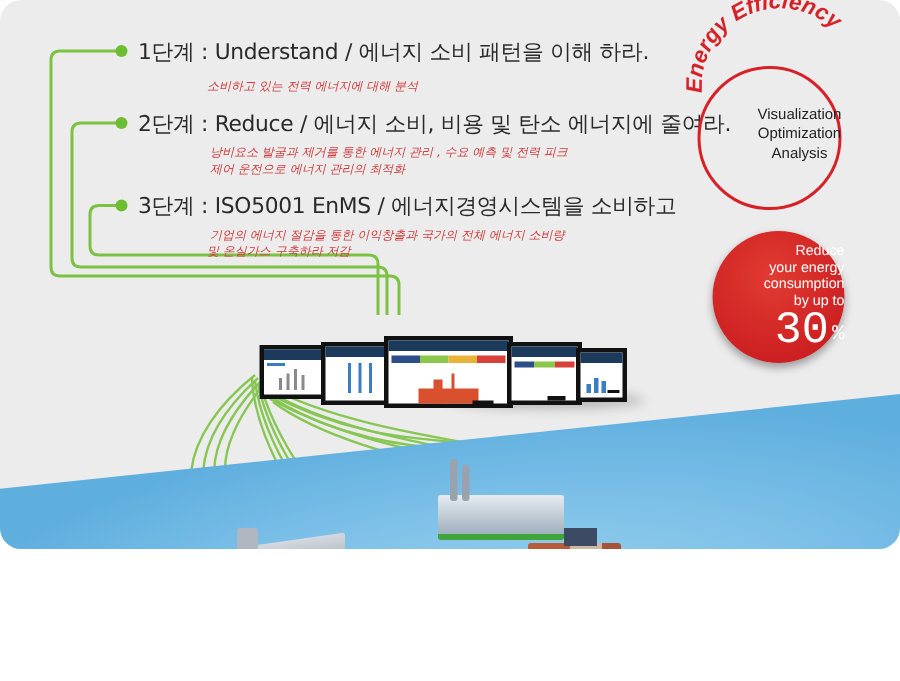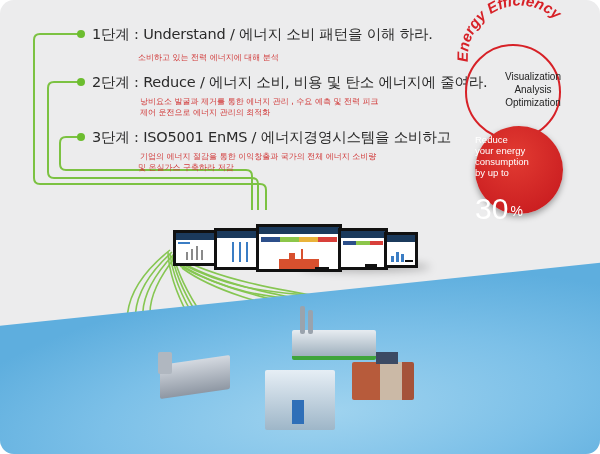--- a/index.html
+++ b/index.html
@@ -1,26 +1,26 @@
 <!DOCTYPE html>
 <html><head>
 <meta charset="utf-8">
 <style>
   html, body { margin:0; padding:0; }
   body { width:600px; height:454px; overflow:hidden; background:#ffffff; font-family:"Liberation Sans", sans-serif; }
-  .canvas { position:relative; width:600px; height:454px; background:#ececed; border-radius:14px; overflow:hidden; }
+  .canvas { position:relative; width:600px; height:366px; background:#ececed; border-radius:14px; overflow:hidden; }
   .abs { position:absolute; }
   .step-title { position:absolute; font-size:14.5px; color:#2a2a2a; letter-spacing:-0.2px; white-space:nowrap; font-family:"DejaVu Sans", sans-serif; }
-  .step-desc { position:absolute; font-size:8px; color:#d13a3a; line-height:11px; white-space:nowrap; font-family:"DejaVu Sans", sans-serif; }
+  .step-desc { position:absolute; font-size:8px; color:#d13a3a; line-height:11px; white-space:nowrap; font-family:"DejaVu Sans", sans-serif;font-style:italic; }
   .dot { position:absolute; width:8px; height:8px; border-radius:50%; background:#6cbd2f; }
   .ring { position:absolute; left:465px; top:44px; width:96px; height:96px; border:2px solid #d72127; border-radius:50%; box-sizing:border-box; }
   .ring-text { position:absolute; left:465px; top:70px; width:96px; text-align:center; font-size:10px; line-height:13px; color:#222;margin-left:20px; }
-  .red-circle { position:absolute; left:475px; top:126px; width:88px; height:88px; border-radius:50%; background:radial-gradient(circle at 45% 35%, #e23b32, #c4161c); box-shadow:0 3px 6px rgba(0,0,0,0.35); color:#fff; text-align:left; }
+  .red-circle { position:absolute; left:475px; top:154px; width:88px; height:88px; border-radius:50%; background:radial-gradient(circle at 45% 35%, #e23b32, #c4161c); box-shadow:0 3px 6px rgba(0,0,0,0.35); color:#fff; text-align:right; }
   .red-circle .small { font-size:9.5px; line-height:11px; padding-top:8px; }
-  .red-circle .big { font-size:30px; line-height:30px; margin-top:16px; }
+  .red-circle .big { font-size:30px; line-height:30px; margin-top:0px;font-family:Liberation Mono, monospace; }
   .red-circle .pct { font-size:14px; vertical-align:top; position:relative; top:2px; margin-left:2px; }
   .monitor { position:absolute; background:#fff; border:3px solid #111; box-sizing:border-box; }
   .monitor .bar { height:7px; background:#1b3a5c; }
   .sea { position:absolute; left:-40px; top:330px; width:720px; height:200px; background:radial-gradient(ellipse at 50% 60%, #9fd3ef 0%, #7cc0e8 45%, #5eaede 80%); transform:rotate(-6deg); transform-origin:0 0; }
   .bld { position:absolute; border-radius:2px; }
 </style>
 </head>
 <body>
 
 <div class="canvas">
@@ -68,22 +68,22 @@
     <defs>
         <path id="arcp" d="M28 62 A52 52 0 0 1 128 38"></path>
       </defs>
     <text font-family="Liberation Sans, sans-serif" font-size="15" font-weight="bold" font-style="italic" fill="#d72127">
       <textPath href="#arcp" id="arcText">Energy Efficiency</textPath>
     </text>
   </svg>
   <div class="ring"></div>
   <div class="ring-text">
     <div>Visualization</div>
+    <div>Optimization</div>
     <div>Analysis</div>
-    <div>Optimization</div>
   </div>
 
   <div class="red-circle">
     <div class="small">
       <div>Reduce</div>
       <div>your energy</div>
       <div>consumption</div>
       <div>by up to</div>
     </div>
     <div class="big"><span>30</span><span class="pct">%</span></div>

